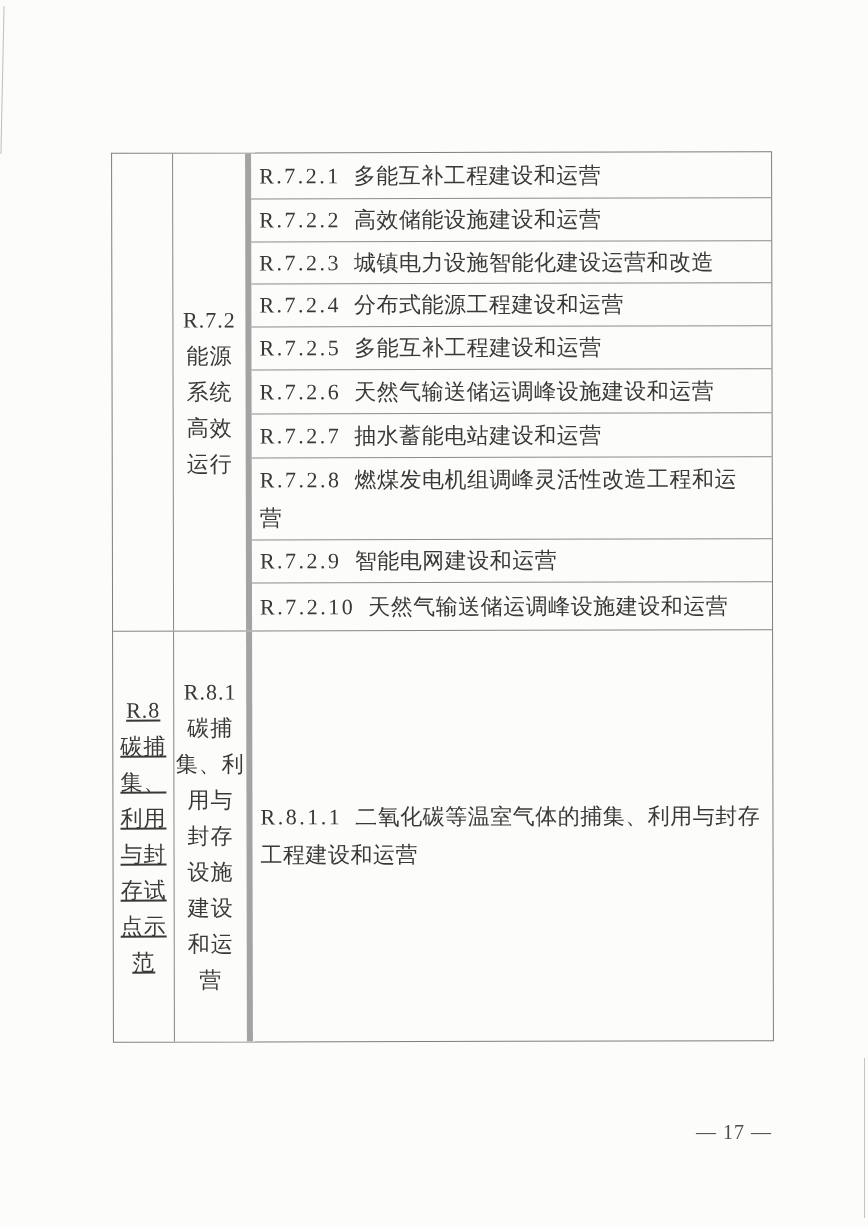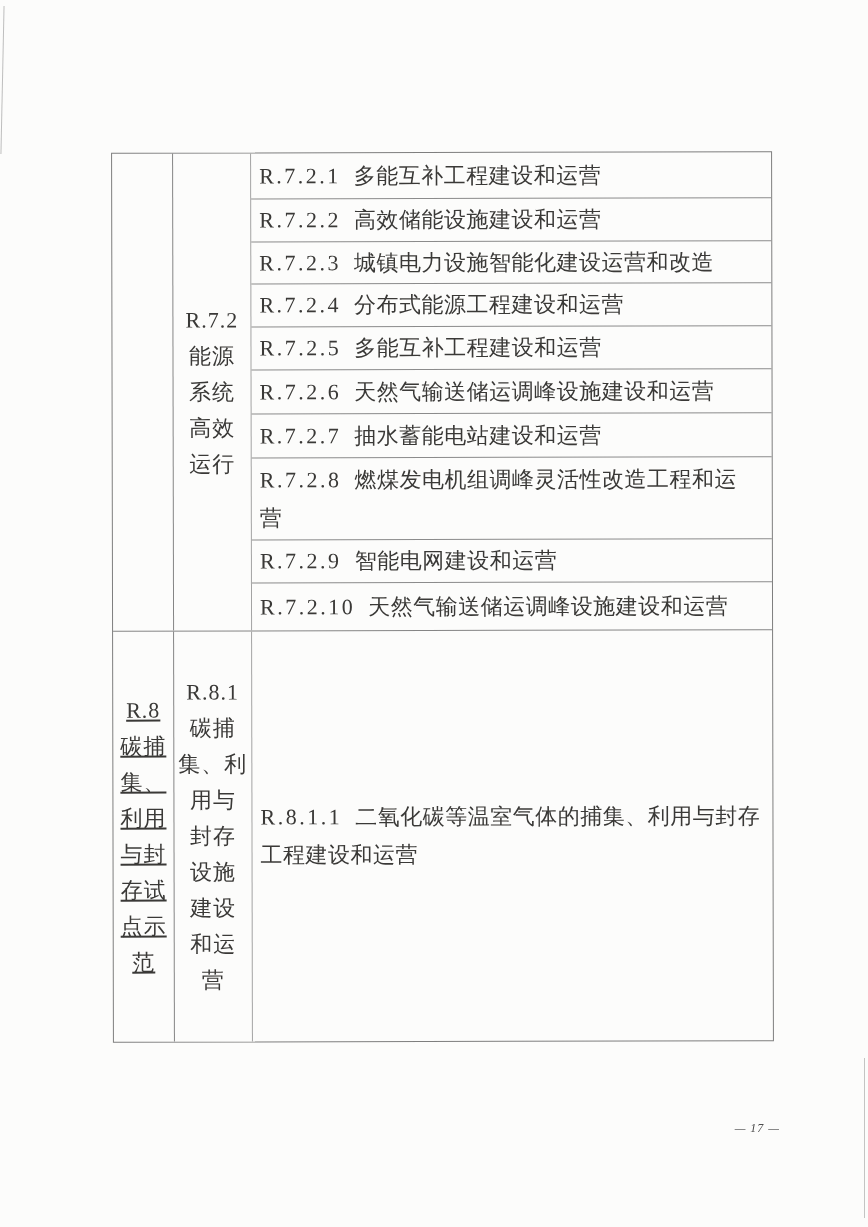--- a/index.html
+++ b/index.html
@@ -18,21 +18,21 @@
     border:1px solid #7e7e7e;
     box-sizing:border-box;
     transform:rotate(-0.12deg);
     display:flex;flex-direction:column;
     font-size:22px;
   }
   .trow{display:flex;box-sizing:border-box;}
   .trow-a{height:478px;border-bottom:1px solid #858585;}
   .trow-b{flex:1;}
   .col1{width:61px;border-right:1px solid #858585;box-sizing:border-box;text-decoration:underline;}
-  .col2{width:78px;border-right:1px solid #a3a3a3;box-sizing:border-box;}
+  .col2{width:78px;border-right:6px solid #a3a3a3;box-sizing:border-box;}
   .col3{flex:1;box-sizing:border-box;display:flex;flex-direction:column;}
   .vcell{
     display:flex;align-items:center;justify-content:center;
     text-align:center;white-space:pre-line;
     line-height:36px;letter-spacing:1px;
   }
   .subrow{
     display:flex;align-items:center;
     padding-left:8px;box-sizing:border-box;
     border-bottom:1px solid #8b8b8b;
@@ -49,21 +49,21 @@
   .subrow:nth-child(10){flex:1;border-bottom:none;}
   .cellpara{line-height:38px;}
   .code{letter-spacing:2.5px;margin-right:13px;white-space:nowrap;margin-top:11px;}
   .etitle{white-space:pre-line;letter-spacing:0.5px;}
   .bigcell{
     flex:1;display:flex;align-items:center;
     padding-left:8px;box-sizing:border-box;
   }
   .page-num{
     position:absolute;left:688px;top:1121px;width:92px;
-    text-align:right;font-size:12px;color:#4c4c4c;letter-spacing:1px;font-style:italic;
+    text-align:center;font-size:20px;color:#4c4c4c;letter-spacing:1px;
   }
 </style>
 </head>
 <body>
 
 <div class="edge-left"></div>
 <div class="edge-right"></div>
 
 <div class="doc-table">
 

